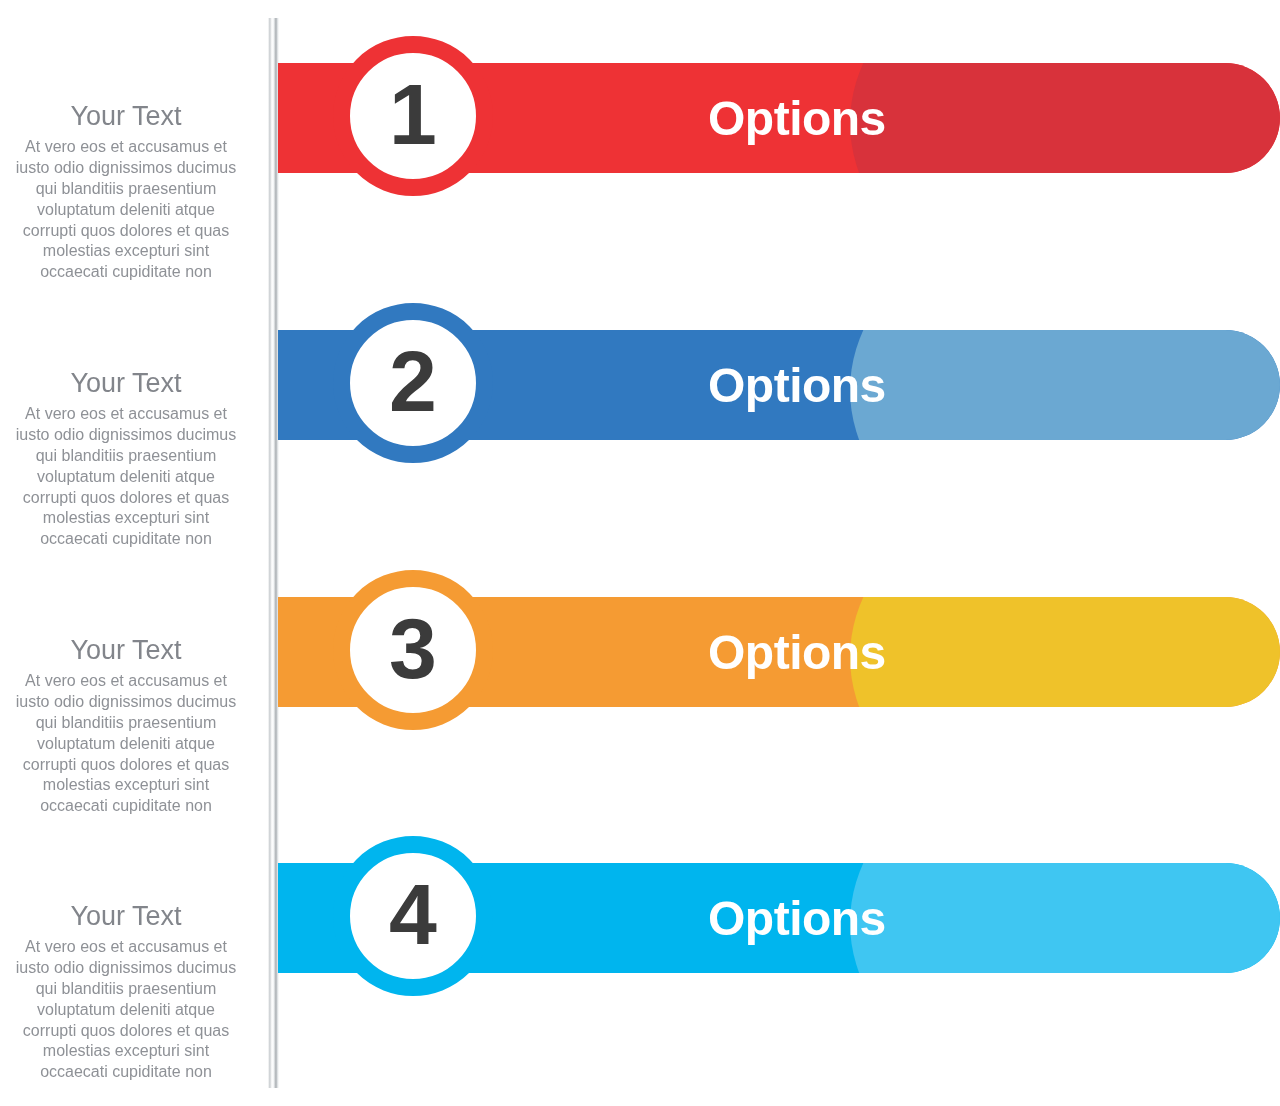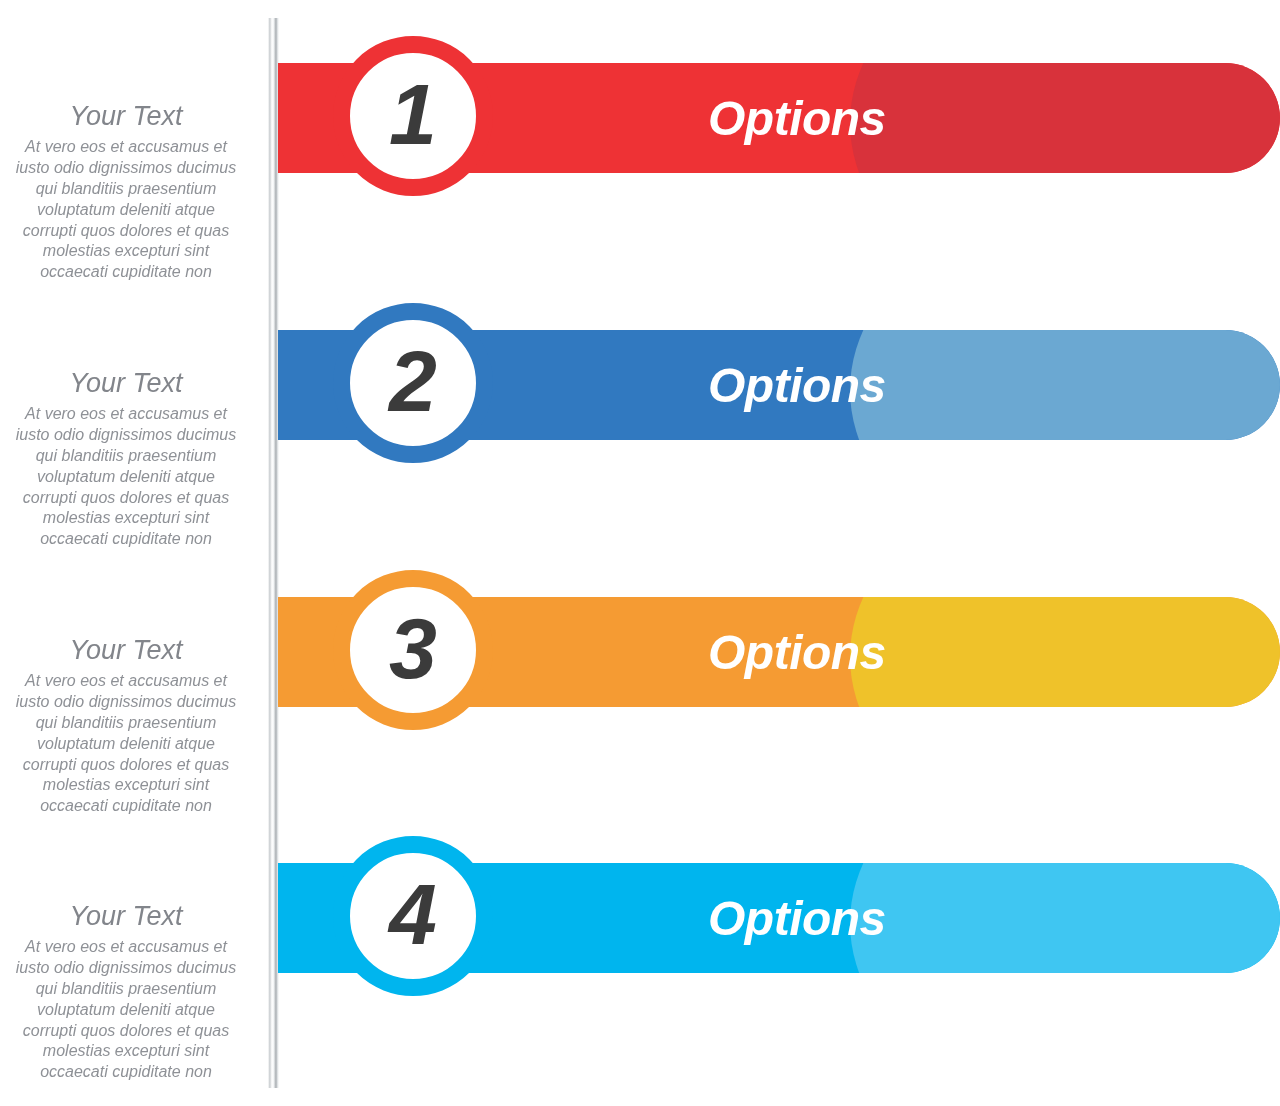--- a/index.html
+++ b/index.html
@@ -11,21 +11,20 @@
   body {
     font-family: "Liberation Sans", "DejaVu Sans", sans-serif;
   }
 
   #canvas {
     position: relative;
     width: 1280px;
     height: 1106px;
     overflow: hidden;
     background: #ffffff;
-    font-style: italic;
   }
 
   
   .spine {
     position: absolute;
     left: 268px;
     top: 18px;
     width: 11px;
     height: 1070px;
     background: linear-gradient(to right,

